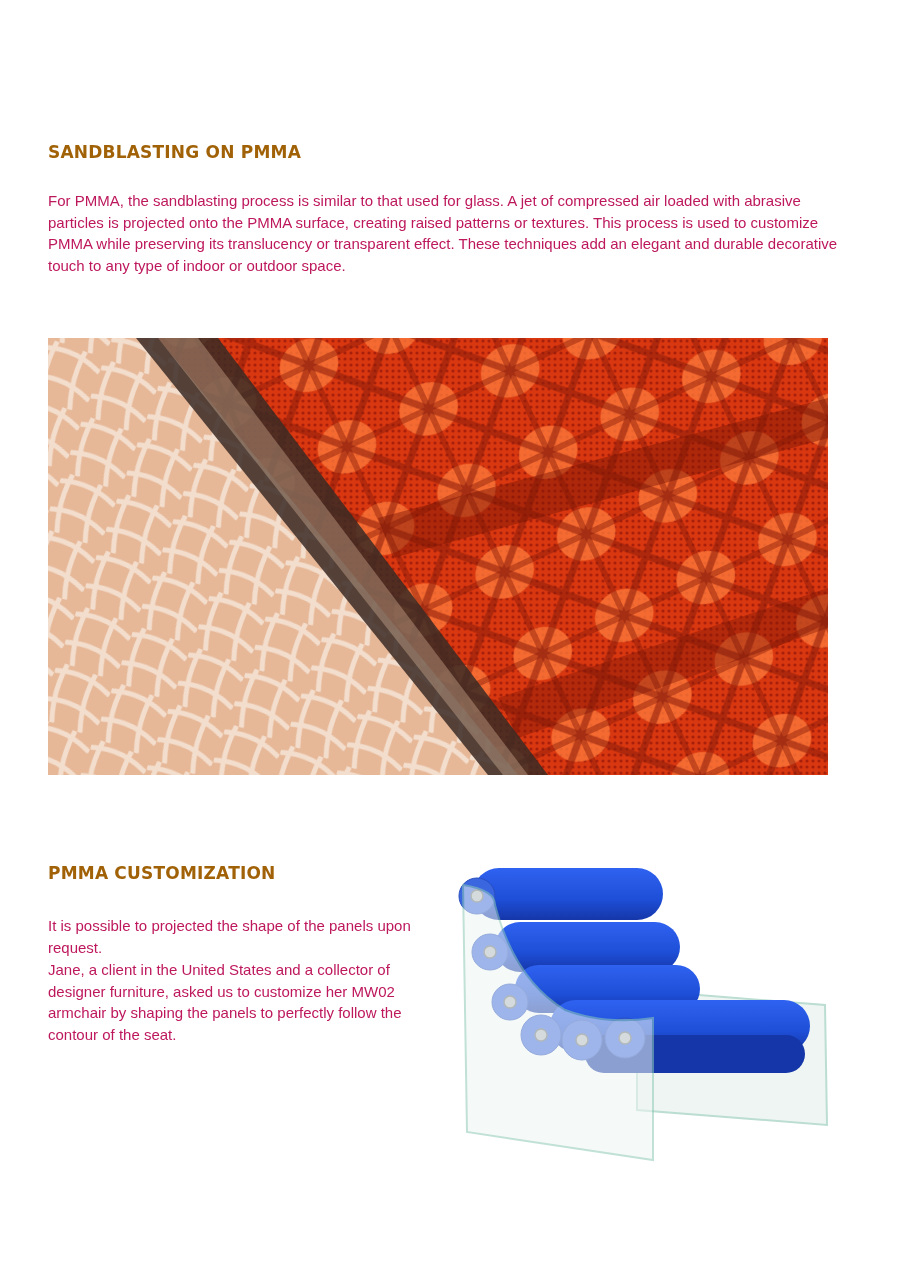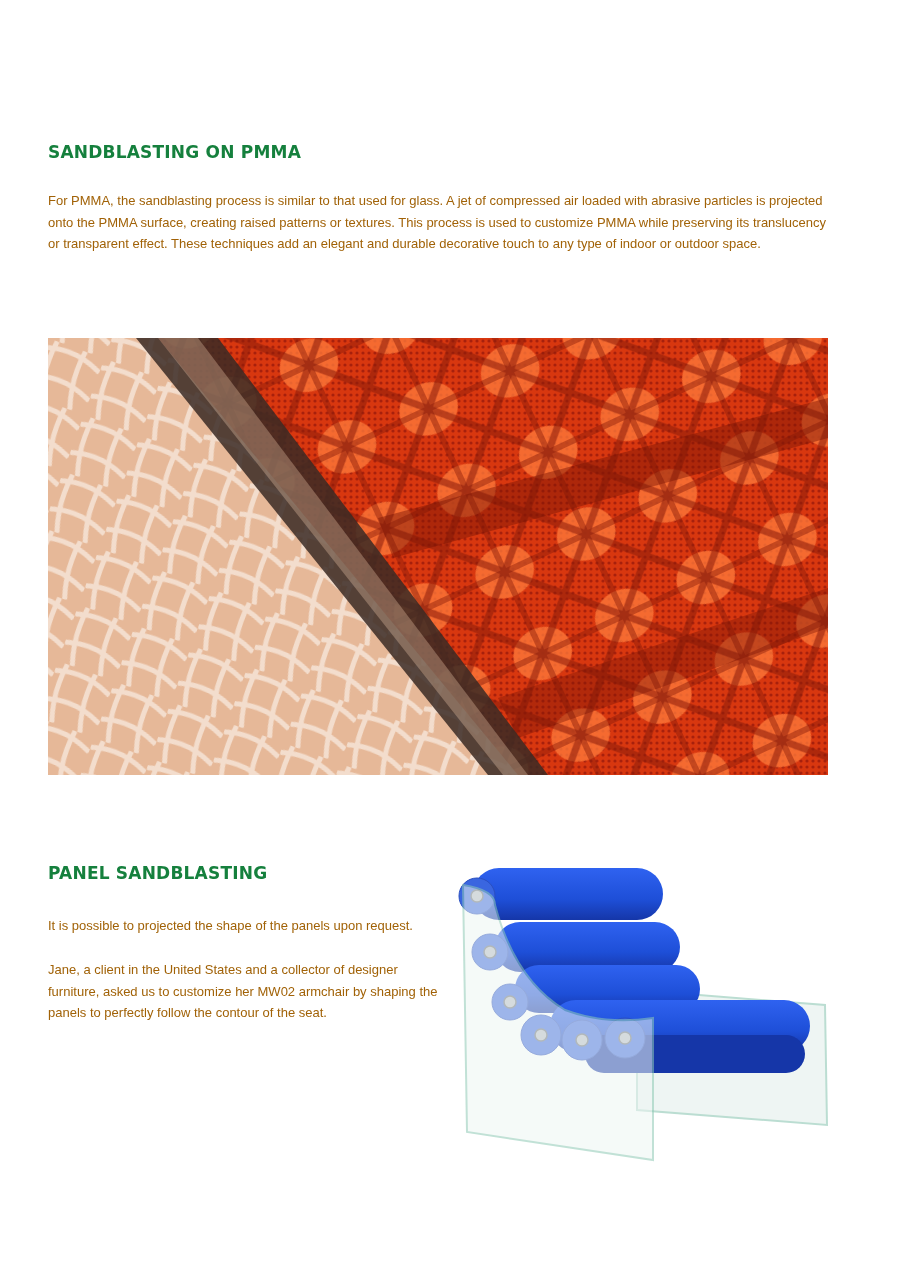--- a/index.html
+++ b/index.html
@@ -3,25 +3,25 @@
   <meta charset="utf-8">
   <style>
     html, body { margin: 0; padding: 0; background: #ffffff; }
     body {
       width: 920px; height: 1284px; position: relative; overflow: hidden;
       font-family: "Liberation Sans", "DejaVu Sans", sans-serif; color: #1a1a1a;
     }
     .h2 {
       position: absolute; left: 48px; margin: 0;
       font-family: "DejaVu Sans", "Liberation Sans", sans-serif;
-      font-weight: 700; font-size: 17px; letter-spacing: 0.2px; color: #15803d;
+      font-weight: 700; font-size: 17px; letter-spacing: 0.2px; color: #a16207;
     }
     .para {
       position: absolute; left: 48px; margin: 0;
-      font-size: 13px; line-height: 21.5px; color: #a16207;
+      font-size: 15px; line-height: 21.5px; color: #be185d;
     }
     #sec1-title { top: 142px; }
     #sec1-body { top: 190px; width: 790px; }
     #photo1 {
       position: absolute; left: 48px; top: 338px; width: 780px; height: 437px; overflow: hidden;
     }
     #sec2-title { top: 863px; }
     #sec2-p1 { top: 915px; width: 400px; }
     #sec2-p2 { top: 959px; width: 400px; }
     #photo2 { position: absolute; left: 455px; top: 860px; width: 385px; height: 310px; }
@@ -57,21 +57,21 @@
     <path d="M330 180 L780 60 L780 100 L345 220 Z" fill="#7a1405" opacity="0.45"></path>
     <path d="M450 360 L780 250 L780 290 L470 400 Z" fill="#7a1405" opacity="0.4"></path>
 
     <path d="M0 0 L110 0 L470 437 L0 437 Z" fill="url(#frost)"></path>
 
     <path d="M88 0 L170 0 L500 437 L440 437 Z" fill="#3a2a24" opacity="0.85"></path>
     <path d="M110 0 L150 0 L480 437 L455 437 Z" fill="#e8c3a6" opacity="0.35"></path>
   </svg>
 </div>
 
-<h2 class="h2" id="sec2-title">PANEL SANDBLASTING</h2>
+<h2 class="h2" id="sec2-title">PMMA CUSTOMIZATION</h2>
 <p class="para" id="sec2-p1">It is possible to projected the shape of the panels upon request.</p>
 <p class="para" id="sec2-p2">Jane, a client in the United States and a collector of designer furniture, asked us to customize her MW02 armchair by shaping the panels to perfectly follow the contour of the seat.</p>
 
 <div id="photo2">
   <svg width="385" height="310" viewBox="0 0 385 310">
     <defs>
       <linearGradient id="roll" x1="0" y1="0" x2="0" y2="1">
         <stop offset="0" stop-color="#2f62f0"></stop>
         <stop offset="0.6" stop-color="#1e4fd8"></stop>
         <stop offset="1" stop-color="#1536a8"></stop>

